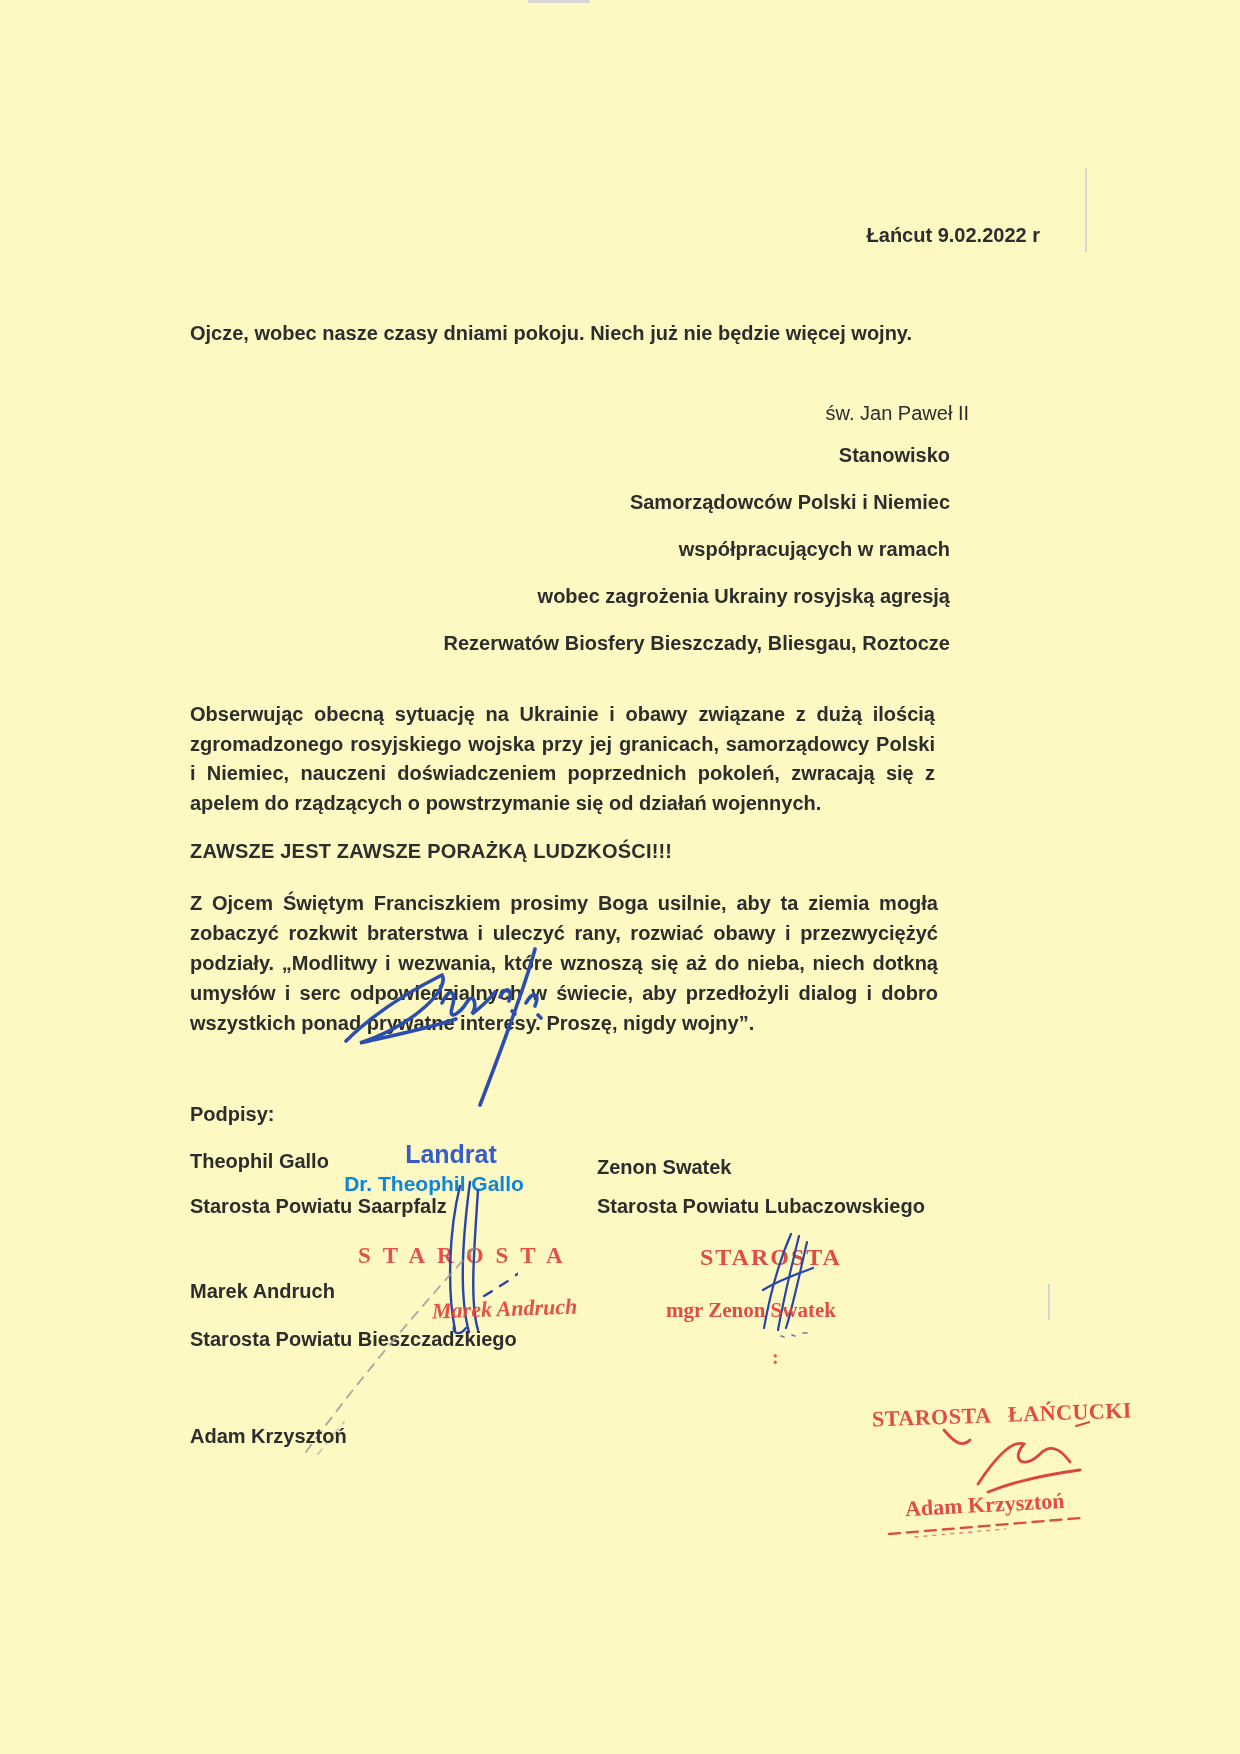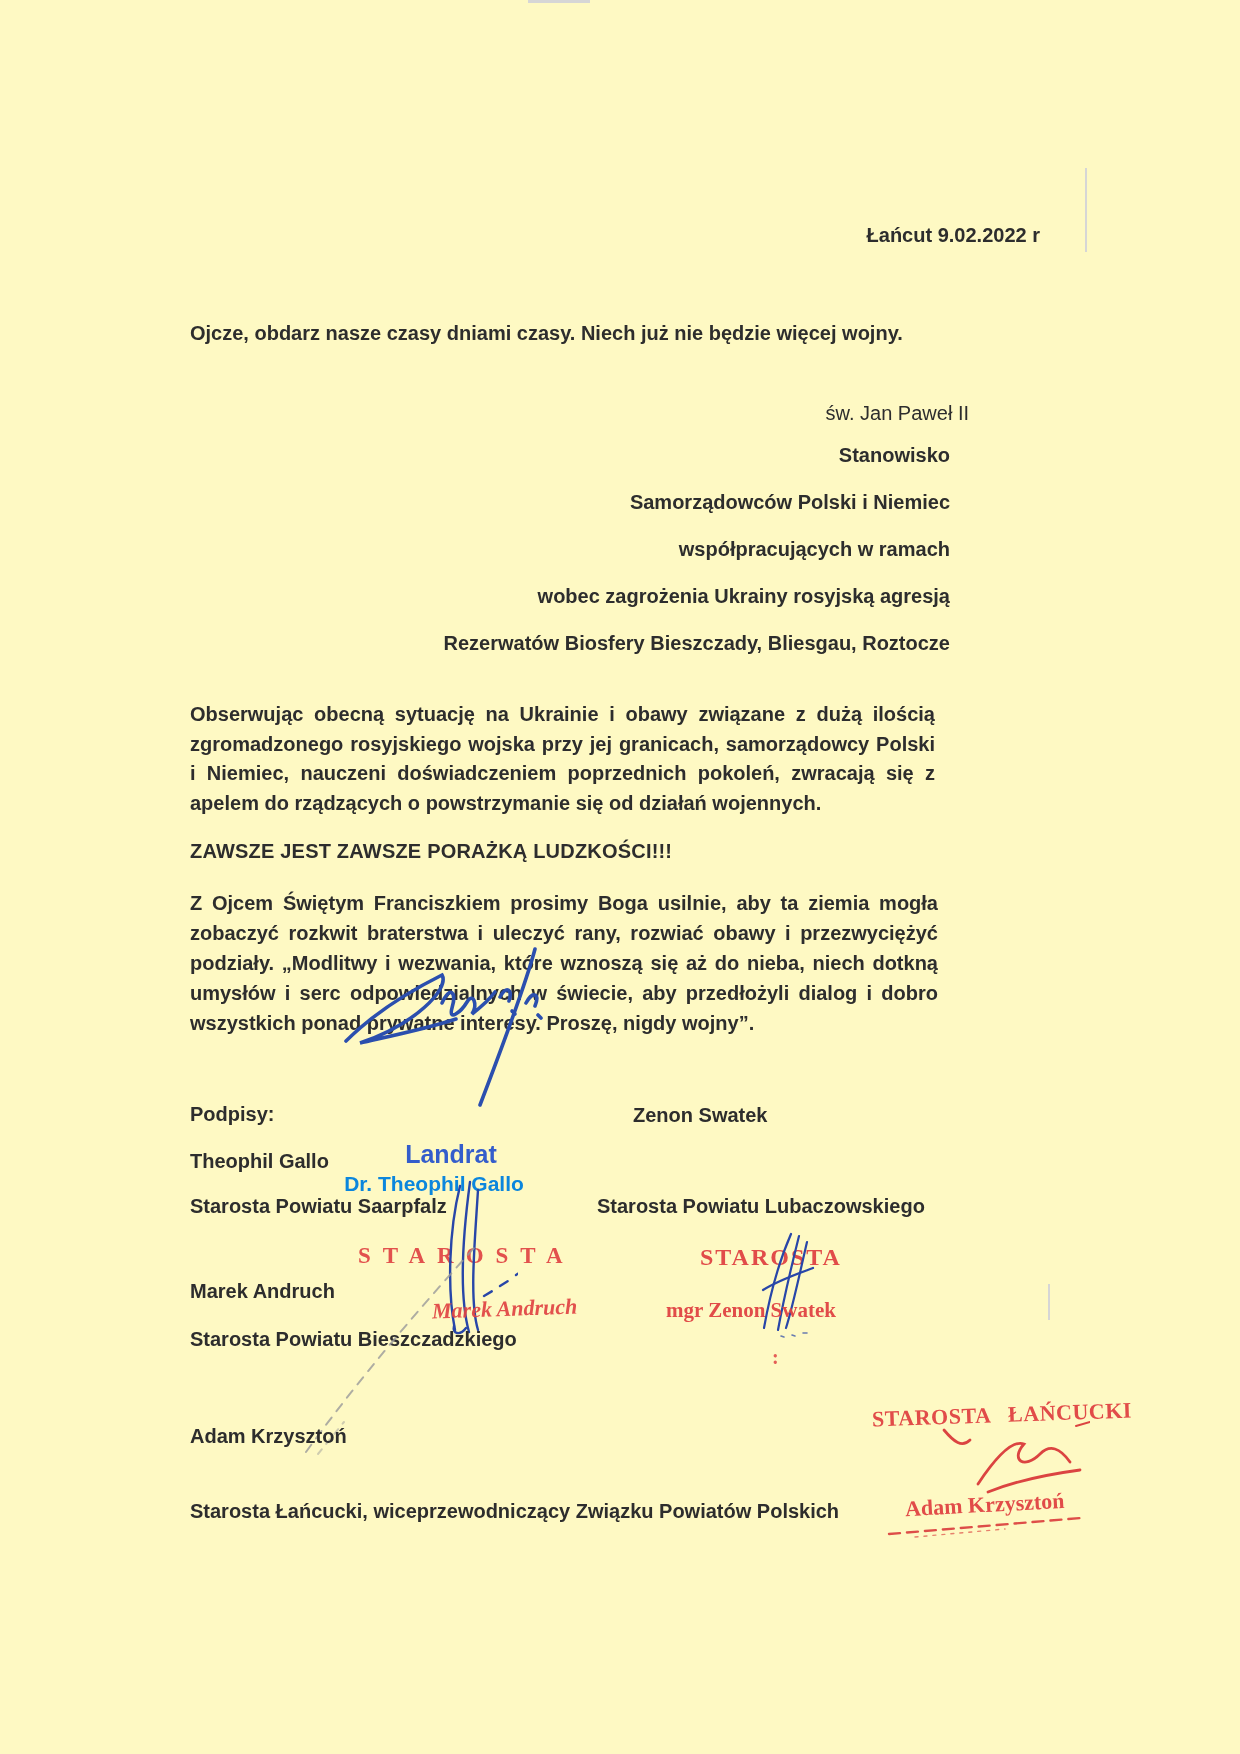--- a/index.html
+++ b/index.html
@@ -21,21 +21,21 @@
   .dateline{left:190px;top:224px;width:850px;font-size:20px;}
   .quote{left:190px;top:322px;width:800px;}
   .attribution{left:174px;top:362px;width:795px;font-weight:400;margin-top:40px;}
   .title-block{left:190px;top:432px;width:760px;}
   .title-block div{line-height:47px;font-size:20px;font-weight:700;text-align:right;}
   .para1{left:190px;top:700px;width:745px;line-height:29.6px;}
   .slogan{left:190px;top:840px;font-size:20px;font-weight:700;letter-spacing:.2px;}
   .para2{left:190px;top:888px;width:748px;line-height:30px;}
   .podpisy{left:190px;top:1103px;}
   .name-gallo{left:190px;top:1150px;}
-  .name-swatek{left:597px;top:1104px;margin-left:36px;}
+  .name-swatek{left:597px;top:1156px;}
   .title-saarpfalz{left:190px;top:1195px;}
   .title-lubaczow{left:597px;top:1195px;}
   .name-andruch{left:190px;top:1280px;}
   .title-bieszczady{left:190px;top:1328px;}
   .name-krzyszton{left:190px;top:1425px;}
   .title-lancut{left:190px;top:1500px;}
 
   
   .stamp-gallo{left:318px;top:1141px;width:232px;text-align:center;line-height:1.1;}
   .stamp-gallo .l1{font-size:25px;font-weight:700;color:#2a55cc;margin-left:34px;opacity:.95;}
@@ -59,21 +59,21 @@
 <body>
 
 <div class="page">
 
   <div class="abs artifact" style="left:528px;top:0;width:62px;height:3px;"></div>
   <div class="abs artifact" style="left:1085px;top:168px;width:2px;height:84px;"></div>
   <div class="abs artifact" style="left:1048px;top:1284px;width:2px;height:36px;"></div>
 
   <div class="abs txt right dateline">Łańcut 9.02.2022 r</div>
 
-  <div class="abs txt quote">Ojcze, obdarz nasze czasy dniami czasy. Niech już nie będzie więcej wojny.</div>
+  <div class="abs txt quote">Ojcze, wobec nasze czasy dniami pokoju. Niech już nie będzie więcej wojny.</div>
   <div class="abs txt right attribution">św. Jan Paweł II</div>
 
   <div class="abs center title-block">
     <div>Stanowisko</div>
     <div>Samorządowców Polski i Niemiec</div>
     <div>współpracujących w ramach</div>
     <div>wobec zagrożenia Ukrainy rosyjską agresją</div>
     <div>Rezerwatów Biosfery Bieszczady, Bliesgau, Roztocze</div>
   </div>
 
@@ -132,21 +132,20 @@
   <div class="abs stamp-red stamp-swatek-colon">:</div>
 
   <svg class="abs" style="left:298px;top:1240px;" width="185" height="220" viewBox="0 0 185 220">
     <g fill="none" stroke="#9b9b9b" stroke-width="2" stroke-linecap="round" opacity=".8">
       <path d="M8,212 C60,140 120,70 176,8" stroke-dasharray="9 8"></path>
       <path d="M20,214 L46,182" stroke-dasharray="6 7" opacity=".6"></path>
     </g>
   </svg>
 
   <div class="abs txt name-krzyszton">Adam Krzysztoń</div>
-  <div class="abs txt title-lancut">Starosta Łańcucki, wiceprzewodniczący Związku Powiatów Polskich</div>
 
   <div class="abs stamp-red stamp-krzyszton-head">STAROSTA ŁAŃCUCKI</div>
   <svg class="abs" style="left:940px;top:1412px;" width="150" height="85" viewBox="0 0 150 85">
     <g fill="none" stroke="#da3b3b" stroke-width="2.8" stroke-linecap="round" opacity=".95">
       <path d="M4,18 C14,30 22,36 30,28"></path>
       <path d="M38,72 C58,42 74,28 84,32 C70,48 84,58 100,42 C110,32 120,36 130,50"></path>
       <path d="M48,80 C78,68 110,62 140,58"></path>
       <path d="M136,14 L150,10" stroke-width="2"></path>
     </g>
   </svg>

